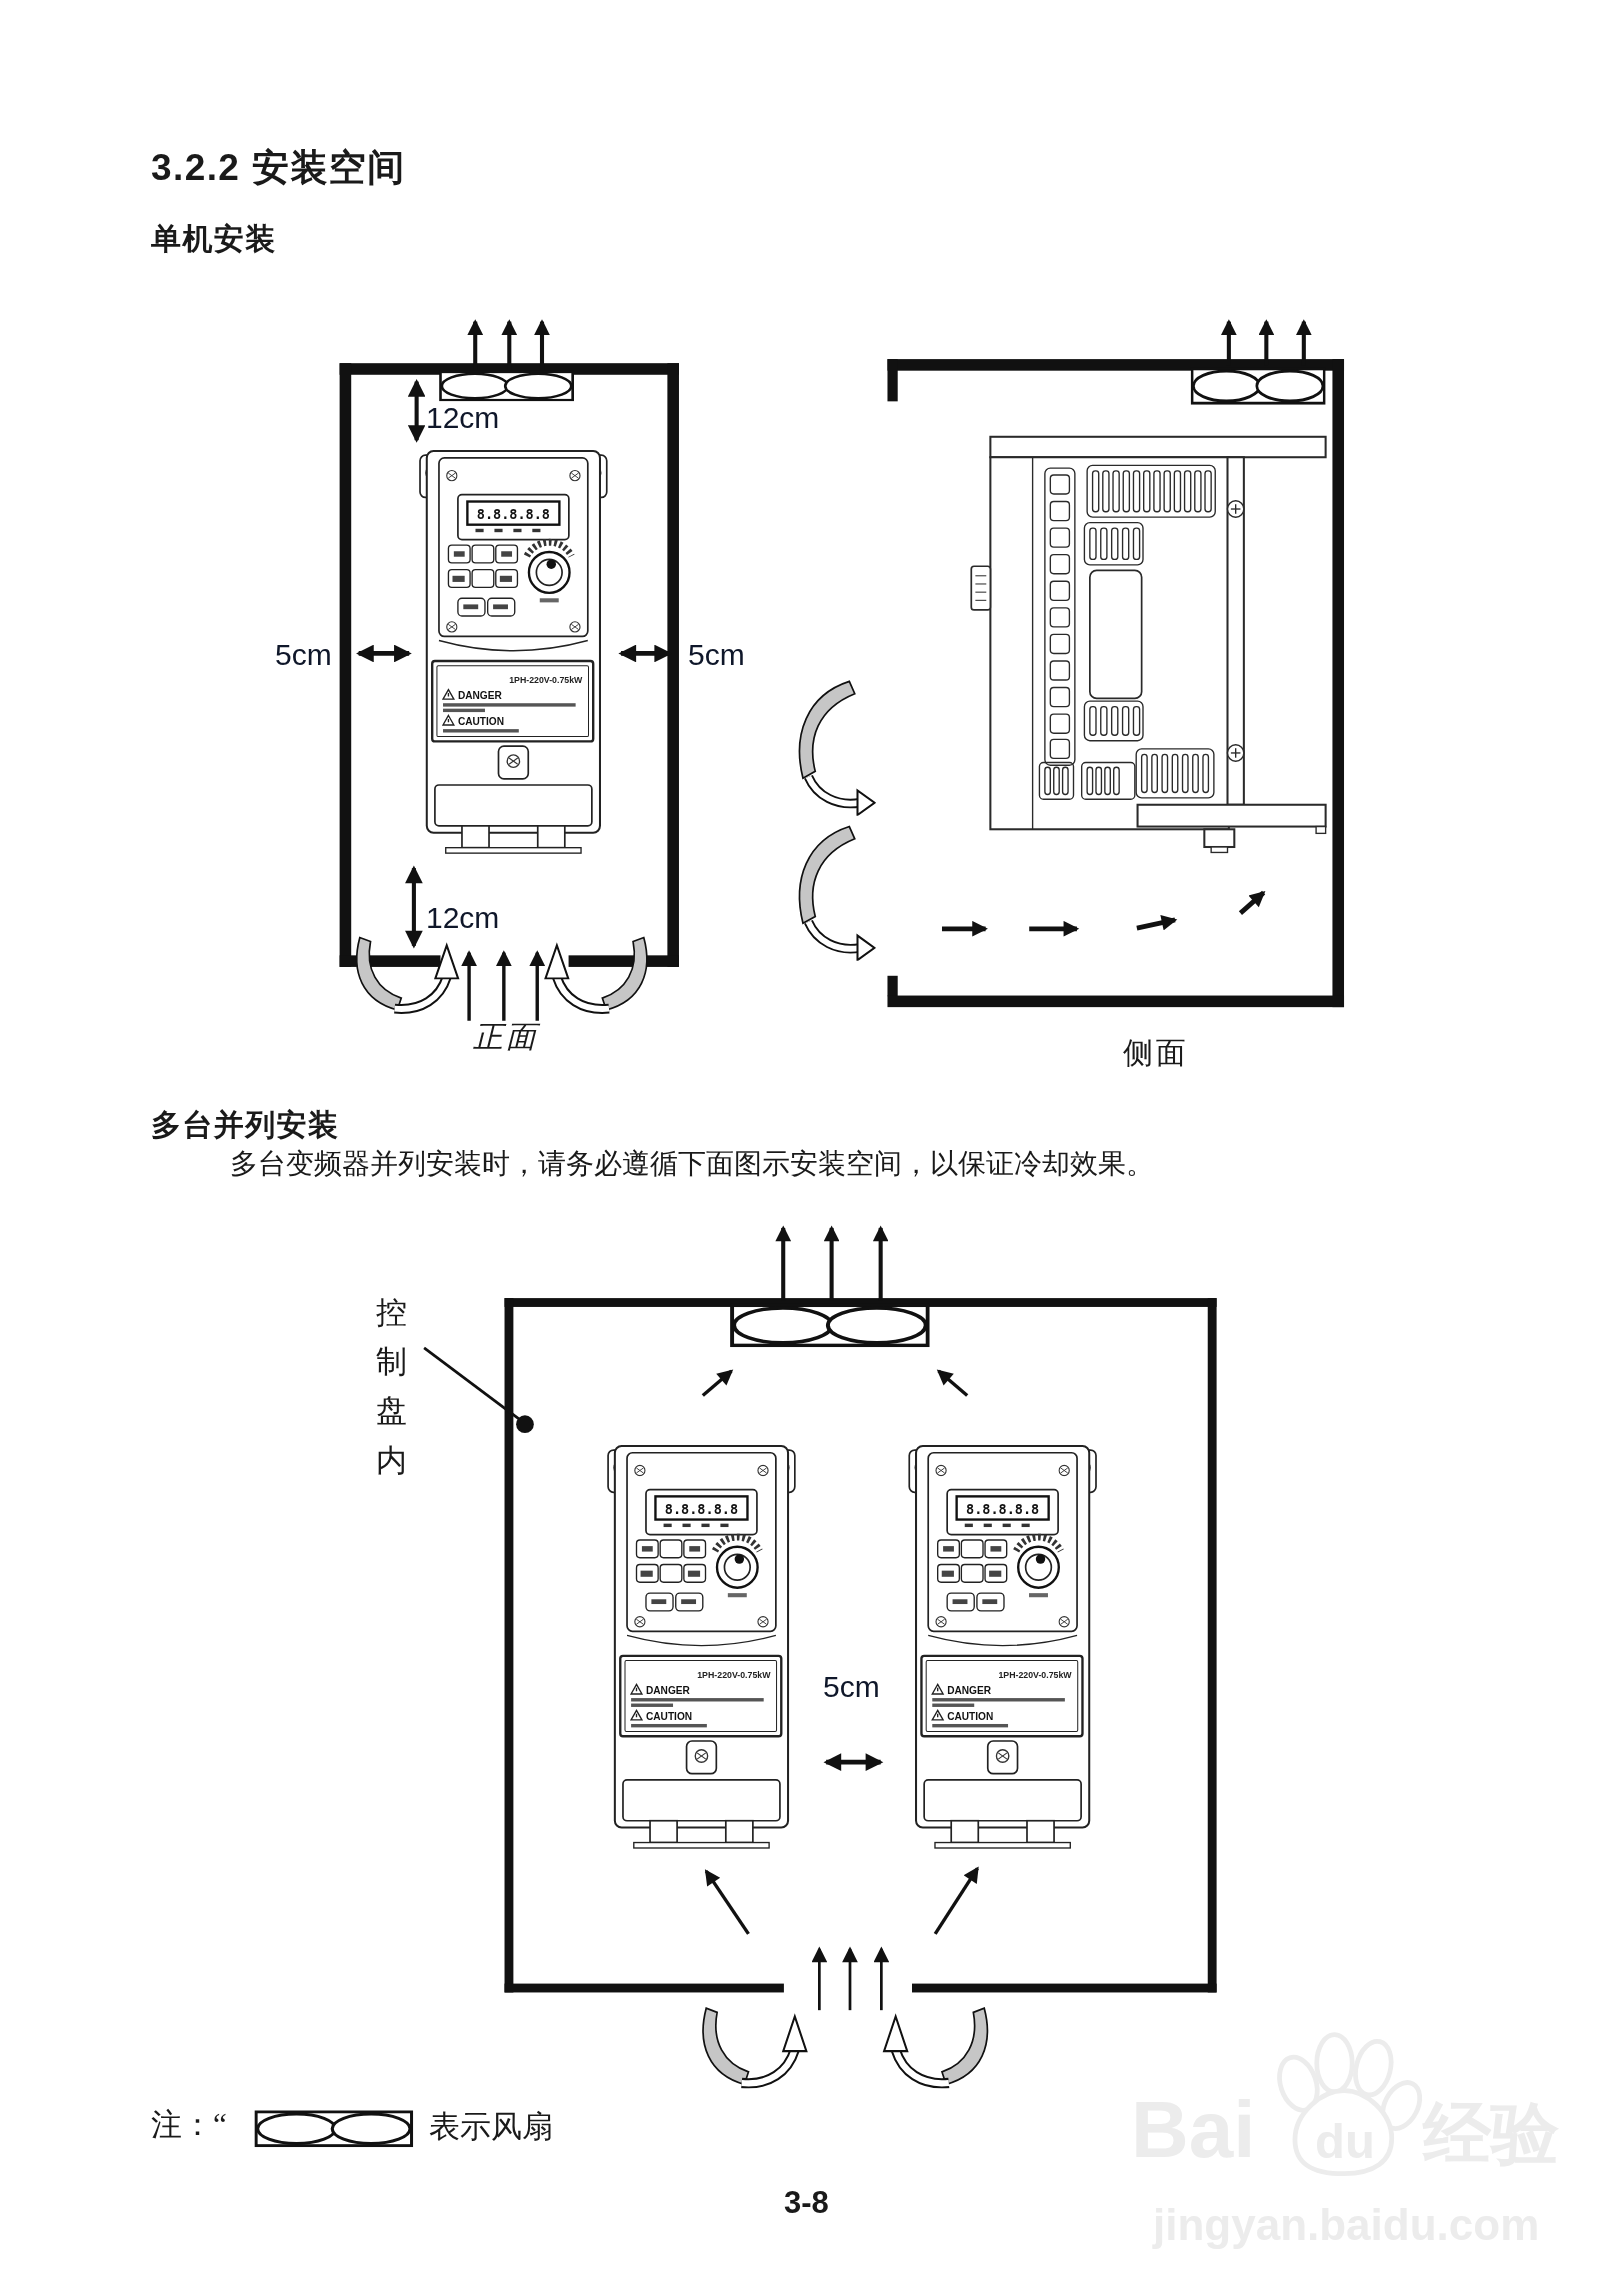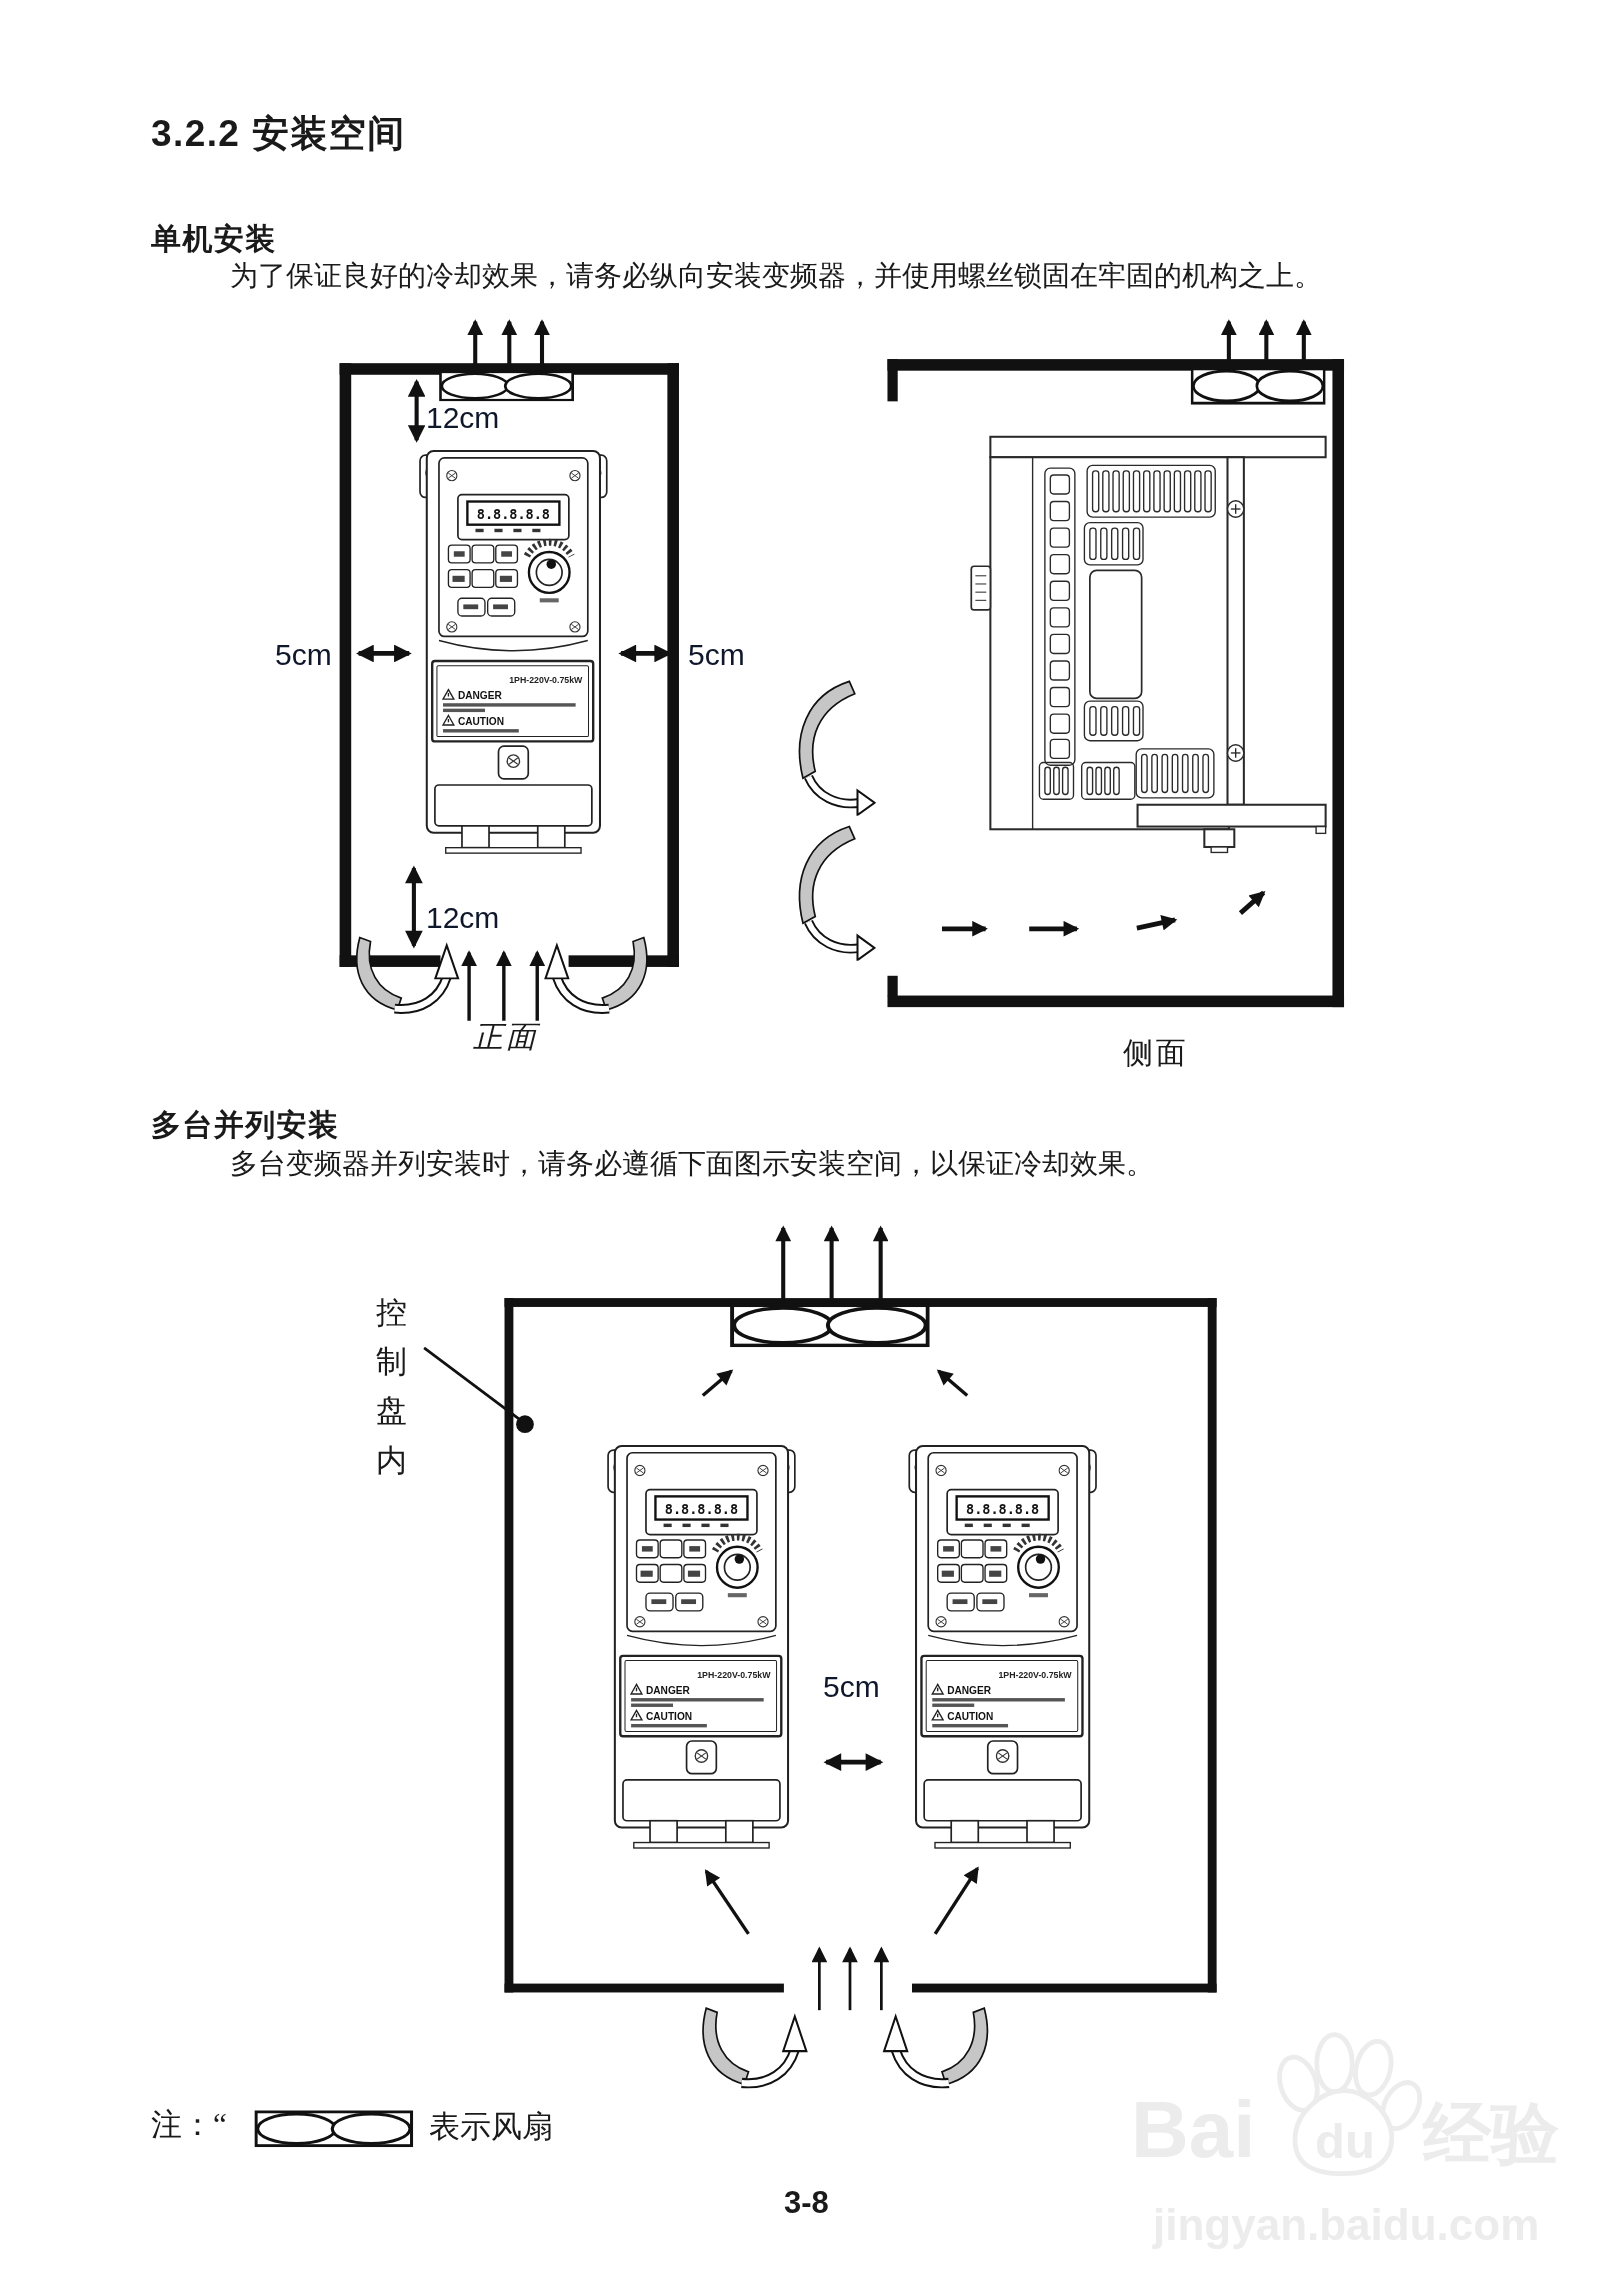--- a/index.html
+++ b/index.html
@@ -314,29 +314,28 @@
 
     <g stroke="#ececec" fill="#fff" stroke-width="7">
       <ellipse cx="1905" cy="3058" rx="26" ry="40" transform="rotate(-18 1905 3058)"></ellipse>
       <ellipse cx="1958" cy="3028" rx="26" ry="42"></ellipse>
       <ellipse cx="2015" cy="3035" rx="25" ry="40" transform="rotate(14 2015 3035)"></ellipse>
       <ellipse cx="2056" cy="3090" rx="24" ry="36" transform="rotate(28 2056 3090)"></ellipse>
       <path d="M1900,3140 c0,-40 40,-72 72,-72 c34,0 70,34 70,70 c0,34 -26,52 -70,52 c-46,0 -72,-14 -72,-50 z"></path>
     </g>
   </svg>
 
-  <div class="t title sans b" style="left:151px;top:113px;">
+  <div class="t title sans b" style="left:151px;top:147px;">
     <span>3.2.2</span>
     <span>安装空间</span>
   </div>
 
 
   <div class="t heading b sans" style="left:151px;top:222px;">单机安装</div>
 
-  <div class="t body-text" style="left:230px;top:260px;">为了保证良好的冷却效果，请务必纵向安装变频器，并使用螺丝锁固在牢固的机构之上。</div>
 
   <div class="t dim sans" style="left:426px;top:401px;">12cm</div>
   <div class="t dim sans" style="left:275px;top:638px;">5cm</div>
   <div class="t dim sans" style="left:688px;top:638px;">5cm</div>
   <div class="t dim sans" style="left:426px;top:901px;">12cm</div>
 
   <div class="t cap" style="left:473px;top:1020px;font-style:italic;">正面</div>
   <div class="t cap" style="left:1123px;top:1036px;">侧面</div>
 
   <div class="t heading b sans" style="left:151px;top:1108px;">多台并列安装</div>

